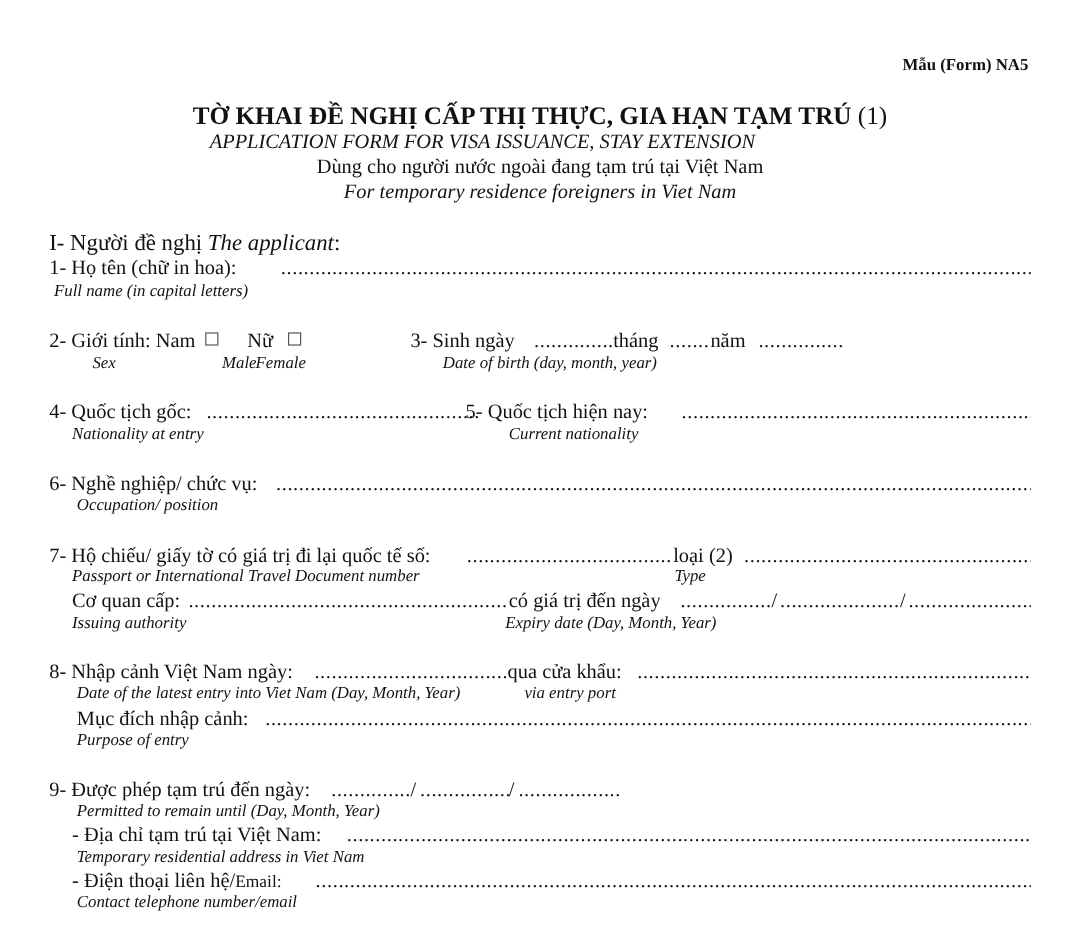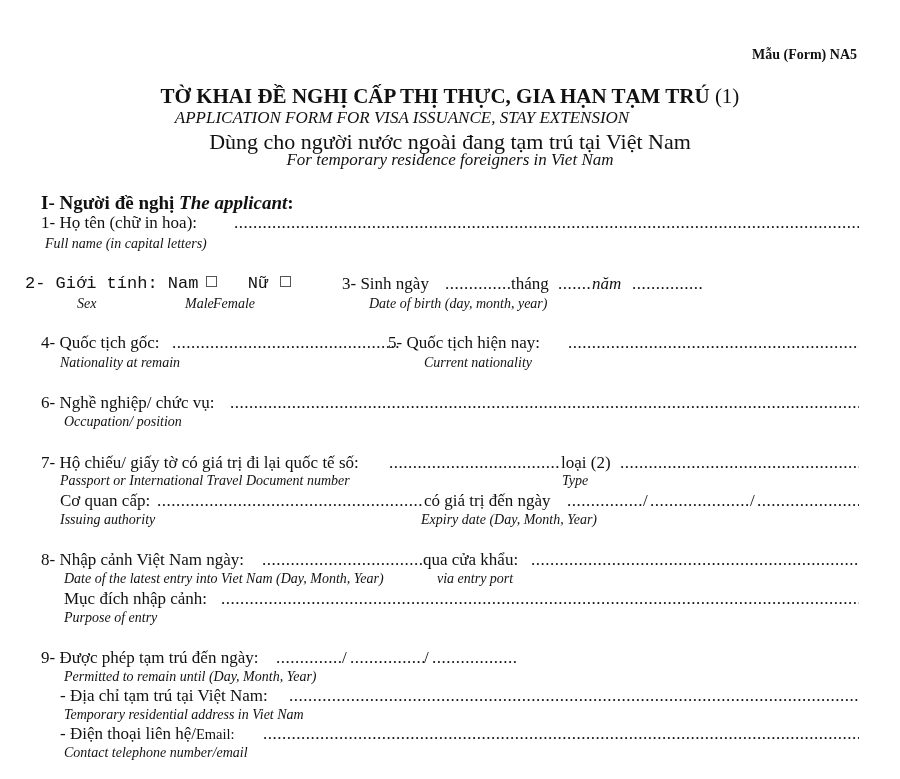--- a/index.html
+++ b/index.html
@@ -3,23 +3,23 @@
 <meta charset="utf-8">
 <style>
   html, body { margin:0; padding:0; background:#ffffff; }
   body { width:900px; height:779px; position:relative; overflow:hidden;
          font-family:"Liberation Serif", "DejaVu Serif", serif; color:#111; }
   .abs { position:absolute; white-space:nowrap; }
   .form-code { top:47px; right:43px; font-size:14px; font-weight:bold; }
   .title { top:84px; left:0; width:900px; text-align:center; font-size:21px; font-weight:bold; }
   .title .note { font-weight:normal; }
   .subtitle-en { top:108px; left:0; width:804px; text-align:center; font-size:17px; font-style:italic; }
-  .subtitle-vi { top:129px; left:0; width:900px; text-align:center; font-size:22px; }
+  .subtitle-vi { top:129px; left:0; width:900px; text-align:center; font-size:17px; }
   .subtitle-en2 { top:150px; left:0; width:900px; text-align:center; font-size:17px; font-style:italic; }
-  .section { top:192px; left:41px; font-size:19px; font-weight:bold; }
+  .section { top:192px; left:41px; font-size:19px; font-weight:normal; }
   .lbl { font-size:17px; }
   .en { font-size:14px; font-style:italic; }
   .dotline { position:absolute; height:20px; overflow:hidden; font-size:17px; letter-spacing:0.5px; }
   .box { display:inline-block; width:9px; height:9px; border:1px solid #555; margin:0 4px 0 8px; vertical-align:1px; }
 </style>
 </head>
 <body>
 
 <div class="abs form-code">Mẫu (Form) NA5</div>
 
@@ -32,42 +32,42 @@
 <div class="abs subtitle-en2">For temporary residence foreigners in Viet Nam</div>
 
 <div class="abs section">
   <span>I- Người đề nghị </span><i>The applicant</i><span>:</span>
 </div>
 
 <div class="abs lbl" style="top:213px;left:41px;">1- Họ tên (chữ in hoa):</div>
 <div class="dotline" style="top:213px;left:234px;width:625px;">........................................................................................................................................................................................................................</div>
 <div class="abs en" style="top:236px;left:45px;">Full name (in capital letters)</div>
 
-<div class="abs lbl" style="top:274px;left:25px;font-family:Liberation Mono, monospace;">
+<div class="abs lbl" style="top:274px;left:41px;">
   <span>2- Giới tính:</span>
   <span>Nam</span><span class="box"></span>
   <span style="margin-left:16px;">Nữ</span><span class="box" style="margin-left:12px;"></span>
 </div>
 <div class="abs en" style="top:296px;left:77px;">Sex</div>
 <div class="abs en" style="top:296px;left:137px;margin-left:48px;">Male</div>
 <div class="abs en" style="top:296px;left:213px;">Female</div>
 
 <div class="abs lbl" style="top:274px;left:342px;">3-  Sinh ngày</div>
 <div class="dotline" style="top:274px;left:445px;width:66px;">........................................................................................................................................................................................................................</div>
 <div class="abs lbl" style="top:274px;left:511px;">tháng</div>
 <div class="dotline" style="top:274px;left:558px;width:34px;">........................................................................................................................................................................................................................</div>
-<div class="abs lbl" style="top:274px;left:592px;font-style:italic;">năm</div>
+<div class="abs lbl" style="top:274px;left:592px;">năm</div>
 <div class="dotline" style="top:274px;left:632px;width:72px;">........................................................................................................................................................................................................................</div>
 <div class="abs en" style="top:296px;left:369px;">Date of birth  (day, month, year)</div>
 
 <div class="abs lbl" style="top:333px;left:41px;">4- Quốc tịch gốc:</div>
 <div class="dotline" style="top:333px;left:172px;width:228px;">........................................................................................................................................................................................................................</div>
 <div class="abs lbl" style="top:333px;left:388px;">5- Quốc tịch hiện nay:</div>
 <div class="dotline" style="top:333px;left:568px;width:291px;">........................................................................................................................................................................................................................</div>
-<div class="abs en" style="top:355px;left:60px;">Nationality at remain</div>
+<div class="abs en" style="top:355px;left:60px;">Nationality at entry</div>
 <div class="abs en" style="top:355px;left:424px;">Current nationality</div>
 
 <div class="abs lbl" style="top:393px;left:41px;">6- Nghề nghiệp/ chức vụ:</div>
 <div class="dotline" style="top:393px;left:230px;width:629px;">........................................................................................................................................................................................................................</div>
 <div class="abs en" style="top:414px;left:64px;">Occupation/ position</div>
 
 <div class="abs lbl" style="top:453px;left:41px;">7- Hộ chiếu/ giấy tờ có giá trị đi lại quốc tế số:</div>
 <div class="dotline" style="top:453px;left:389px;width:171px;">........................................................................................................................................................................................................................</div>
 <div class="abs lbl" style="top:453px;left:561px;">loại (2)</div>
 <div class="dotline" style="top:453px;left:620px;width:239px;">........................................................................................................................................................................................................................</div>

